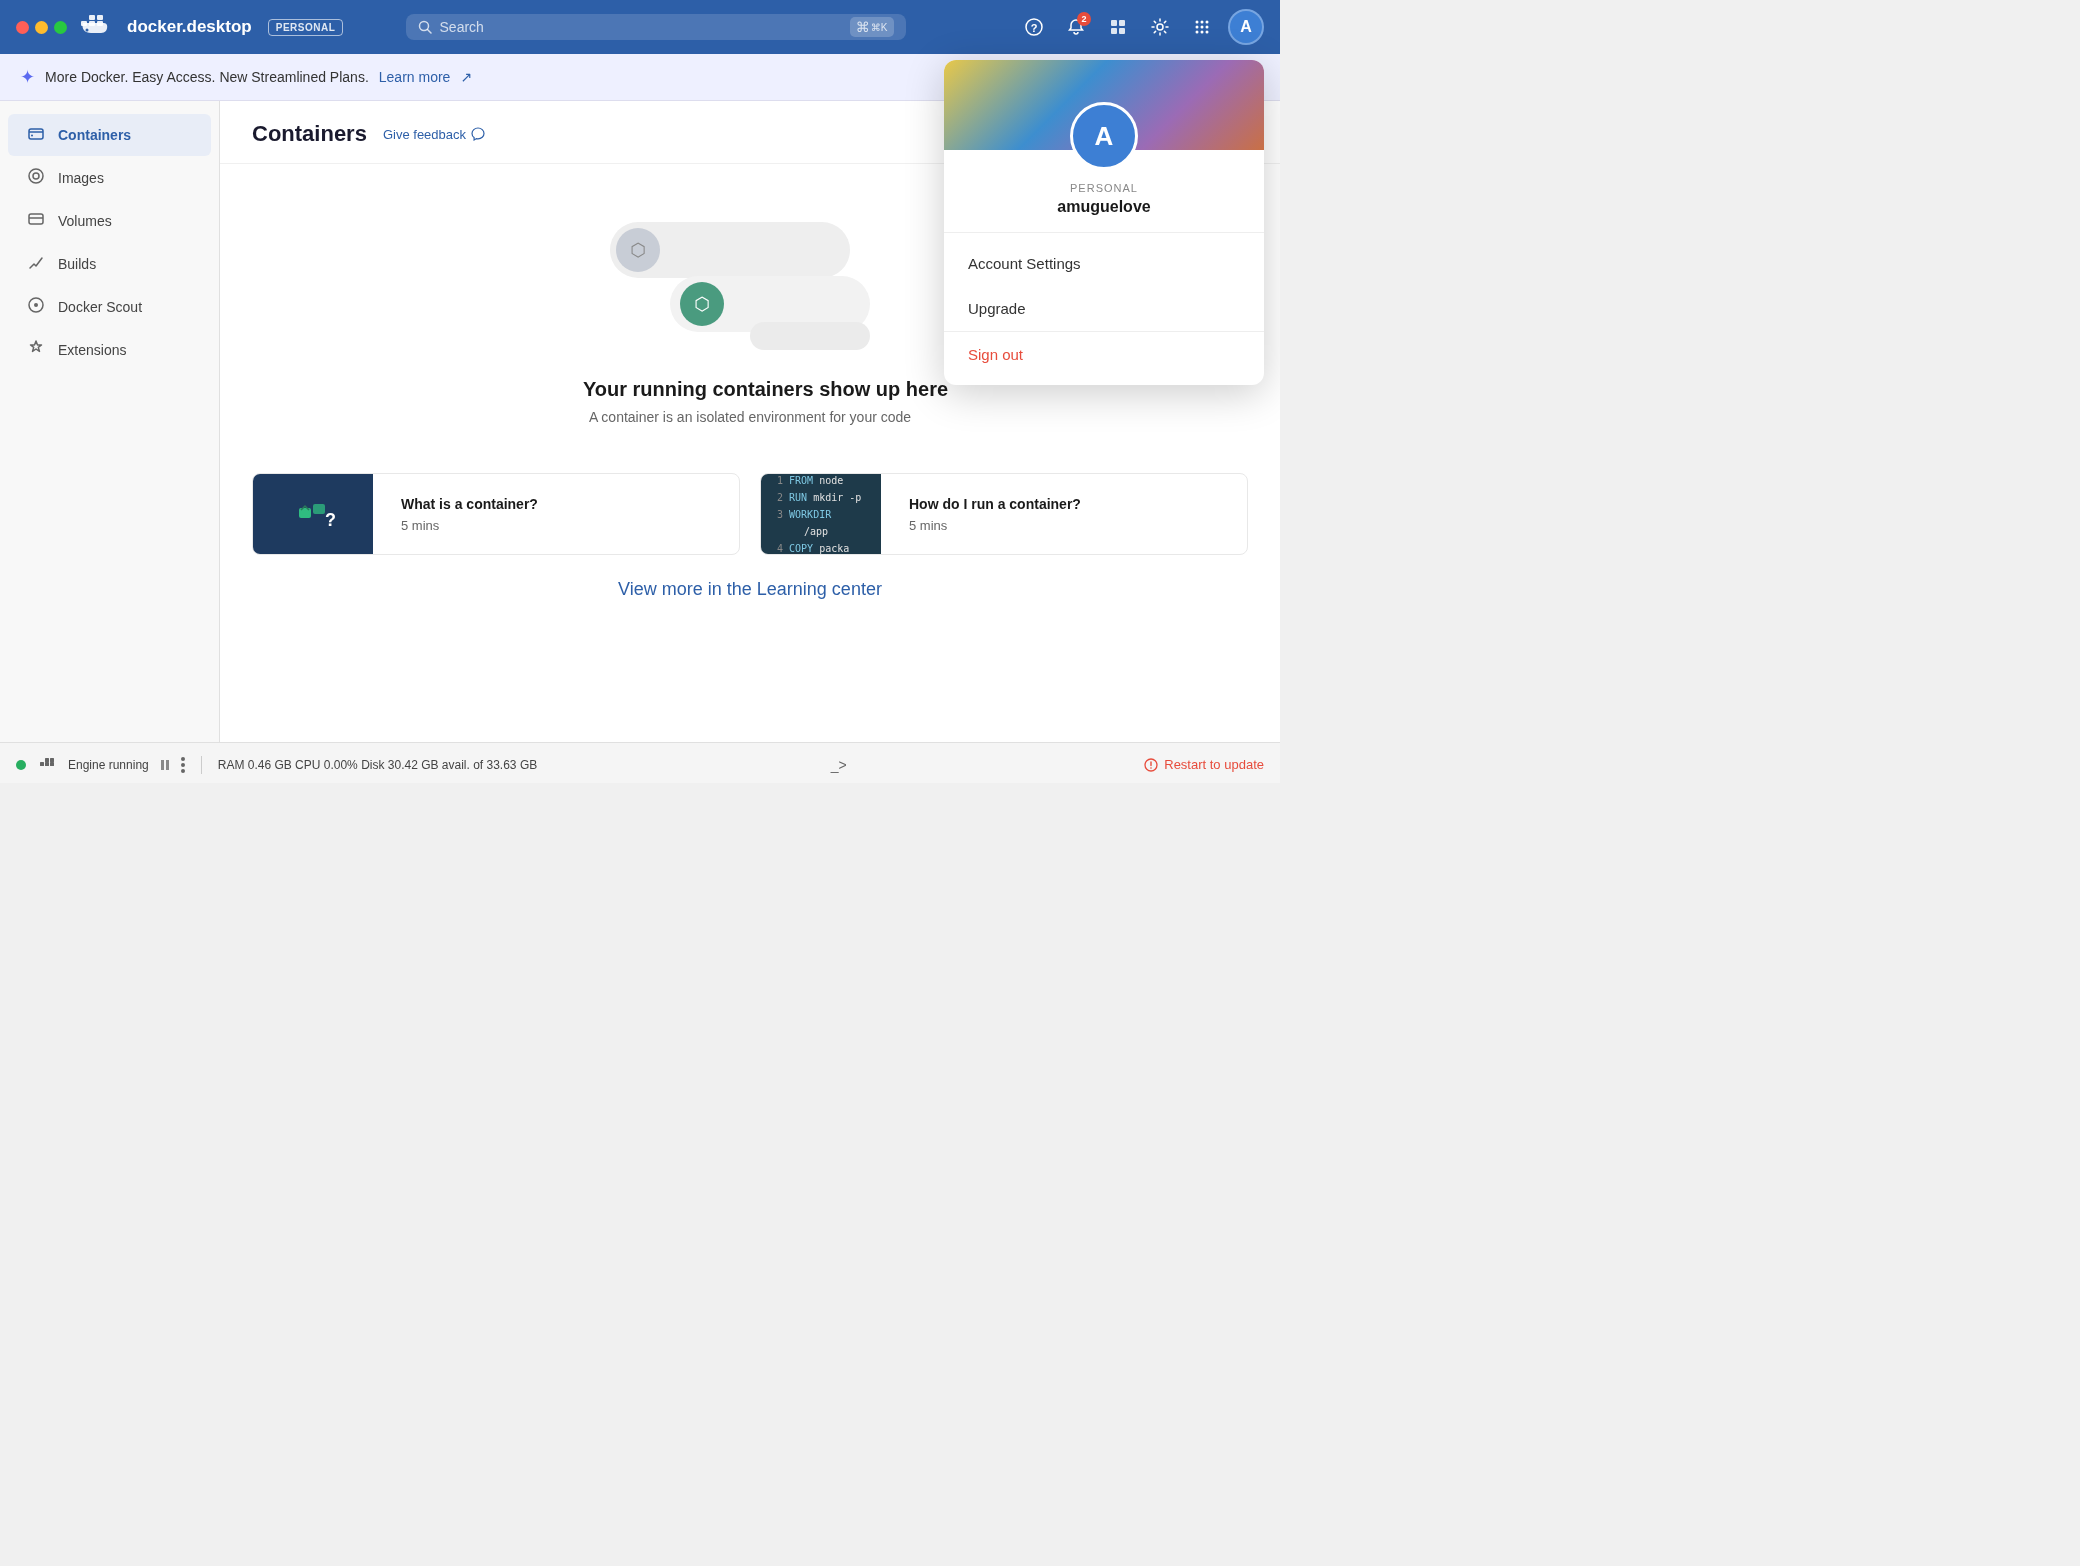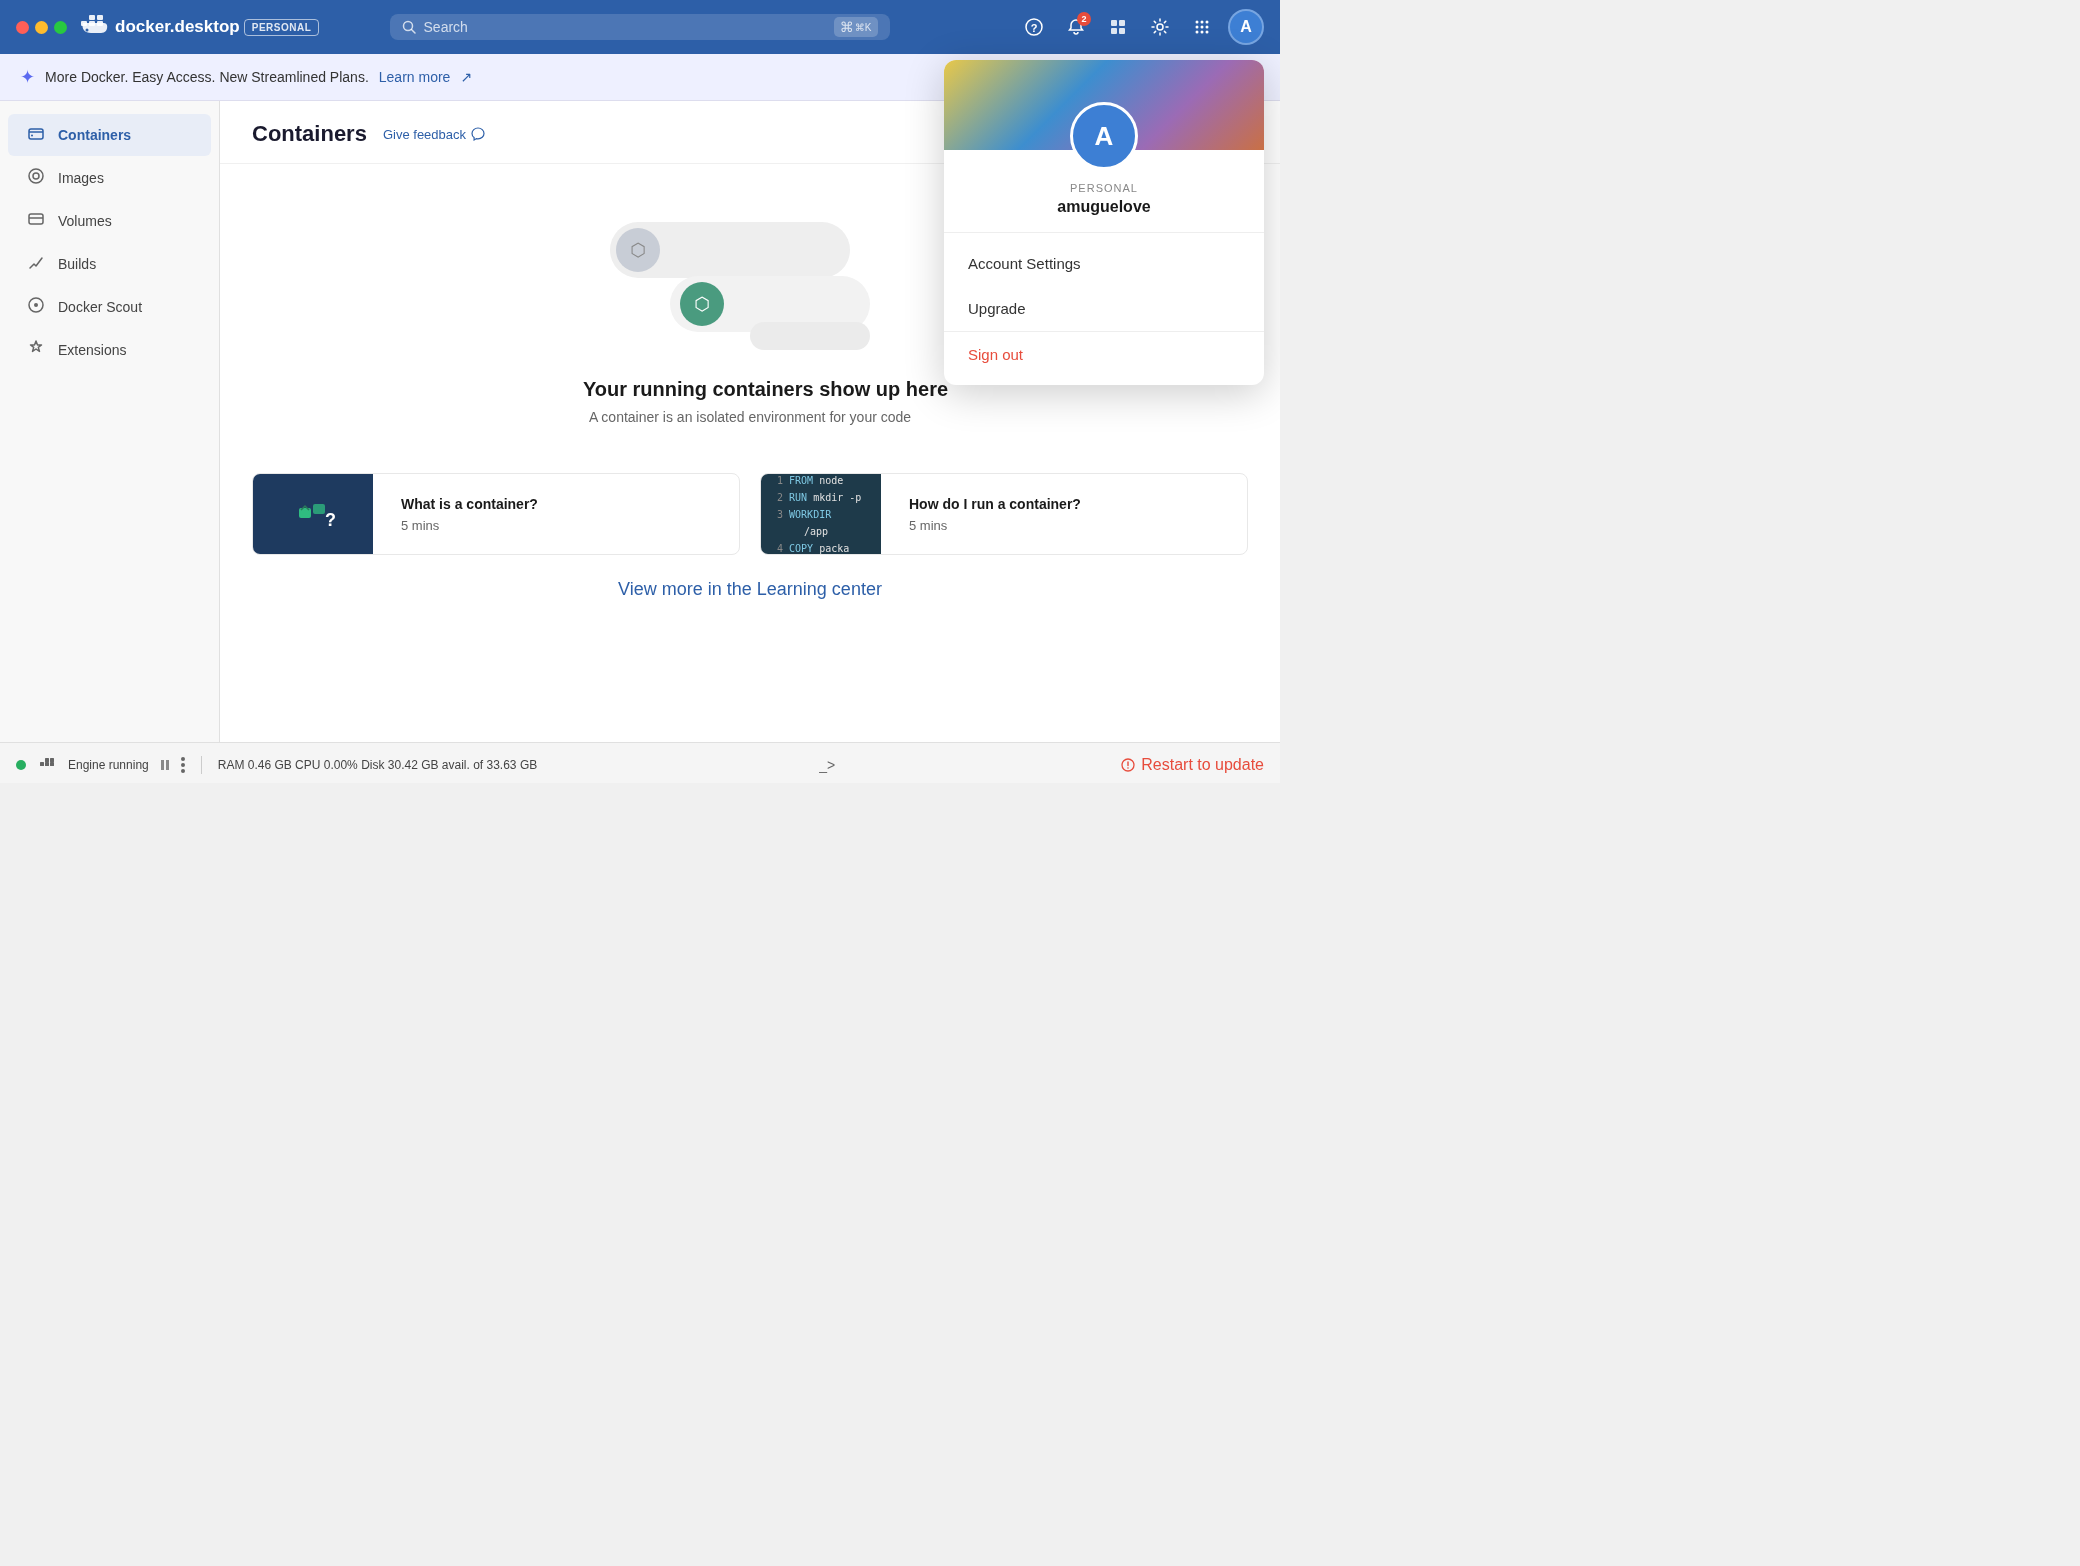--- a/index.html
+++ b/index.html
@@ -33,21 +33,21 @@
       height: 13px;
       border-radius: 50%;
     }
     .tl-red { background: #ff5f57; }
     .tl-yellow { background: #febc2e; }
     .tl-green { background: #28c840; }
 
     .logo-area {
       display: flex;
       align-items: center;
-      gap: 4px;
+      gap: 16px;
       color: white;
       font-size: 18px;
       font-weight: 600;
     }
     .logo-icon {
       width: 32px;
       height: 32px;
       color: white;
     }
     .logo-text {
@@ -337,21 +337,21 @@
       height: 18px;
       background: #ccc;
       margin: 0 4px;
     }
     .restart-btn {
       margin-left: auto;
       display: flex;
       align-items: center;
       gap: 6px;
       color: #e74c3c;
-      font-size: 16px;
+      font-size: 13px;
       cursor: pointer;
       font-weight: 500;
     }
     .terminal-icon {
       color: #666;
       font-size: 14px;
       cursor: pointer;
     }
     .account-dropdown {
       position: absolute;

